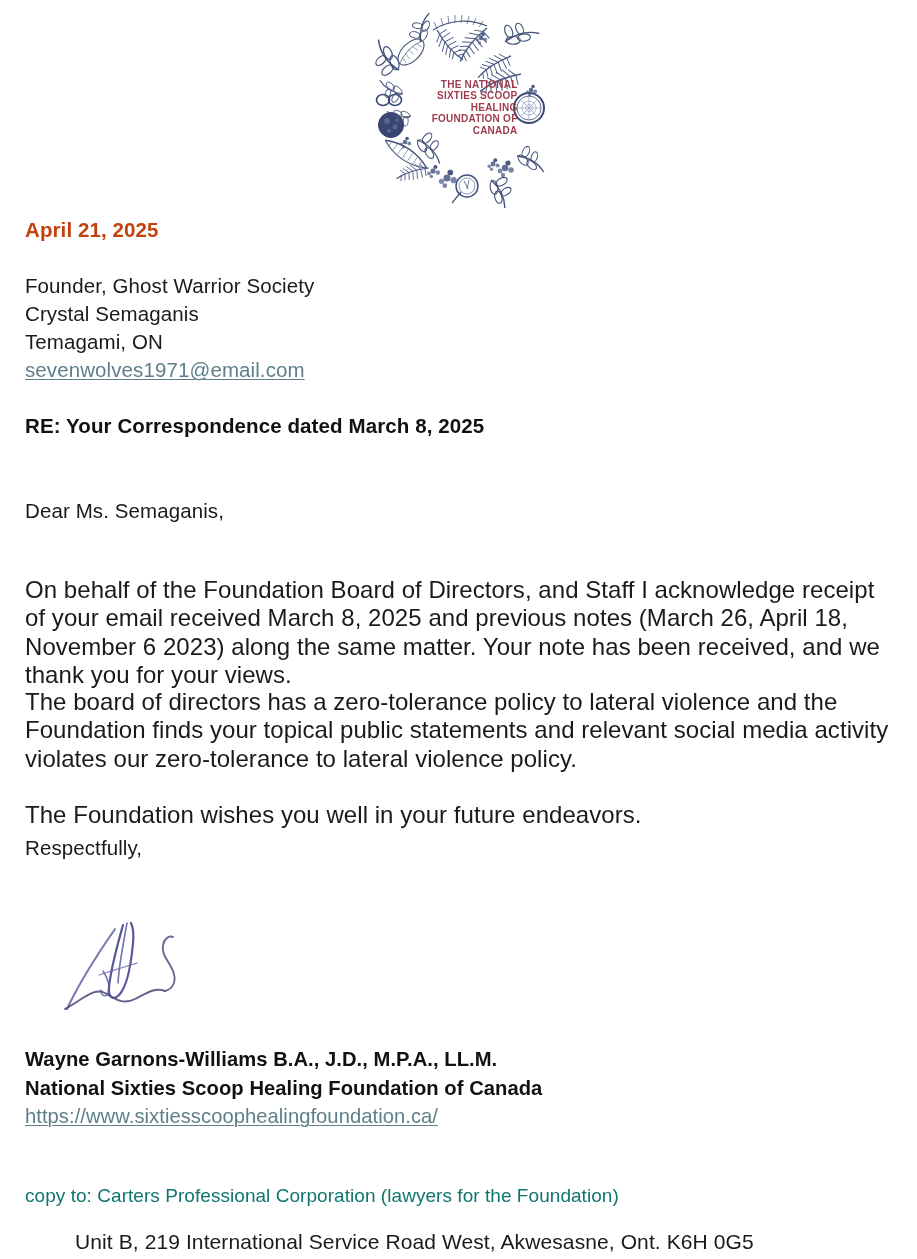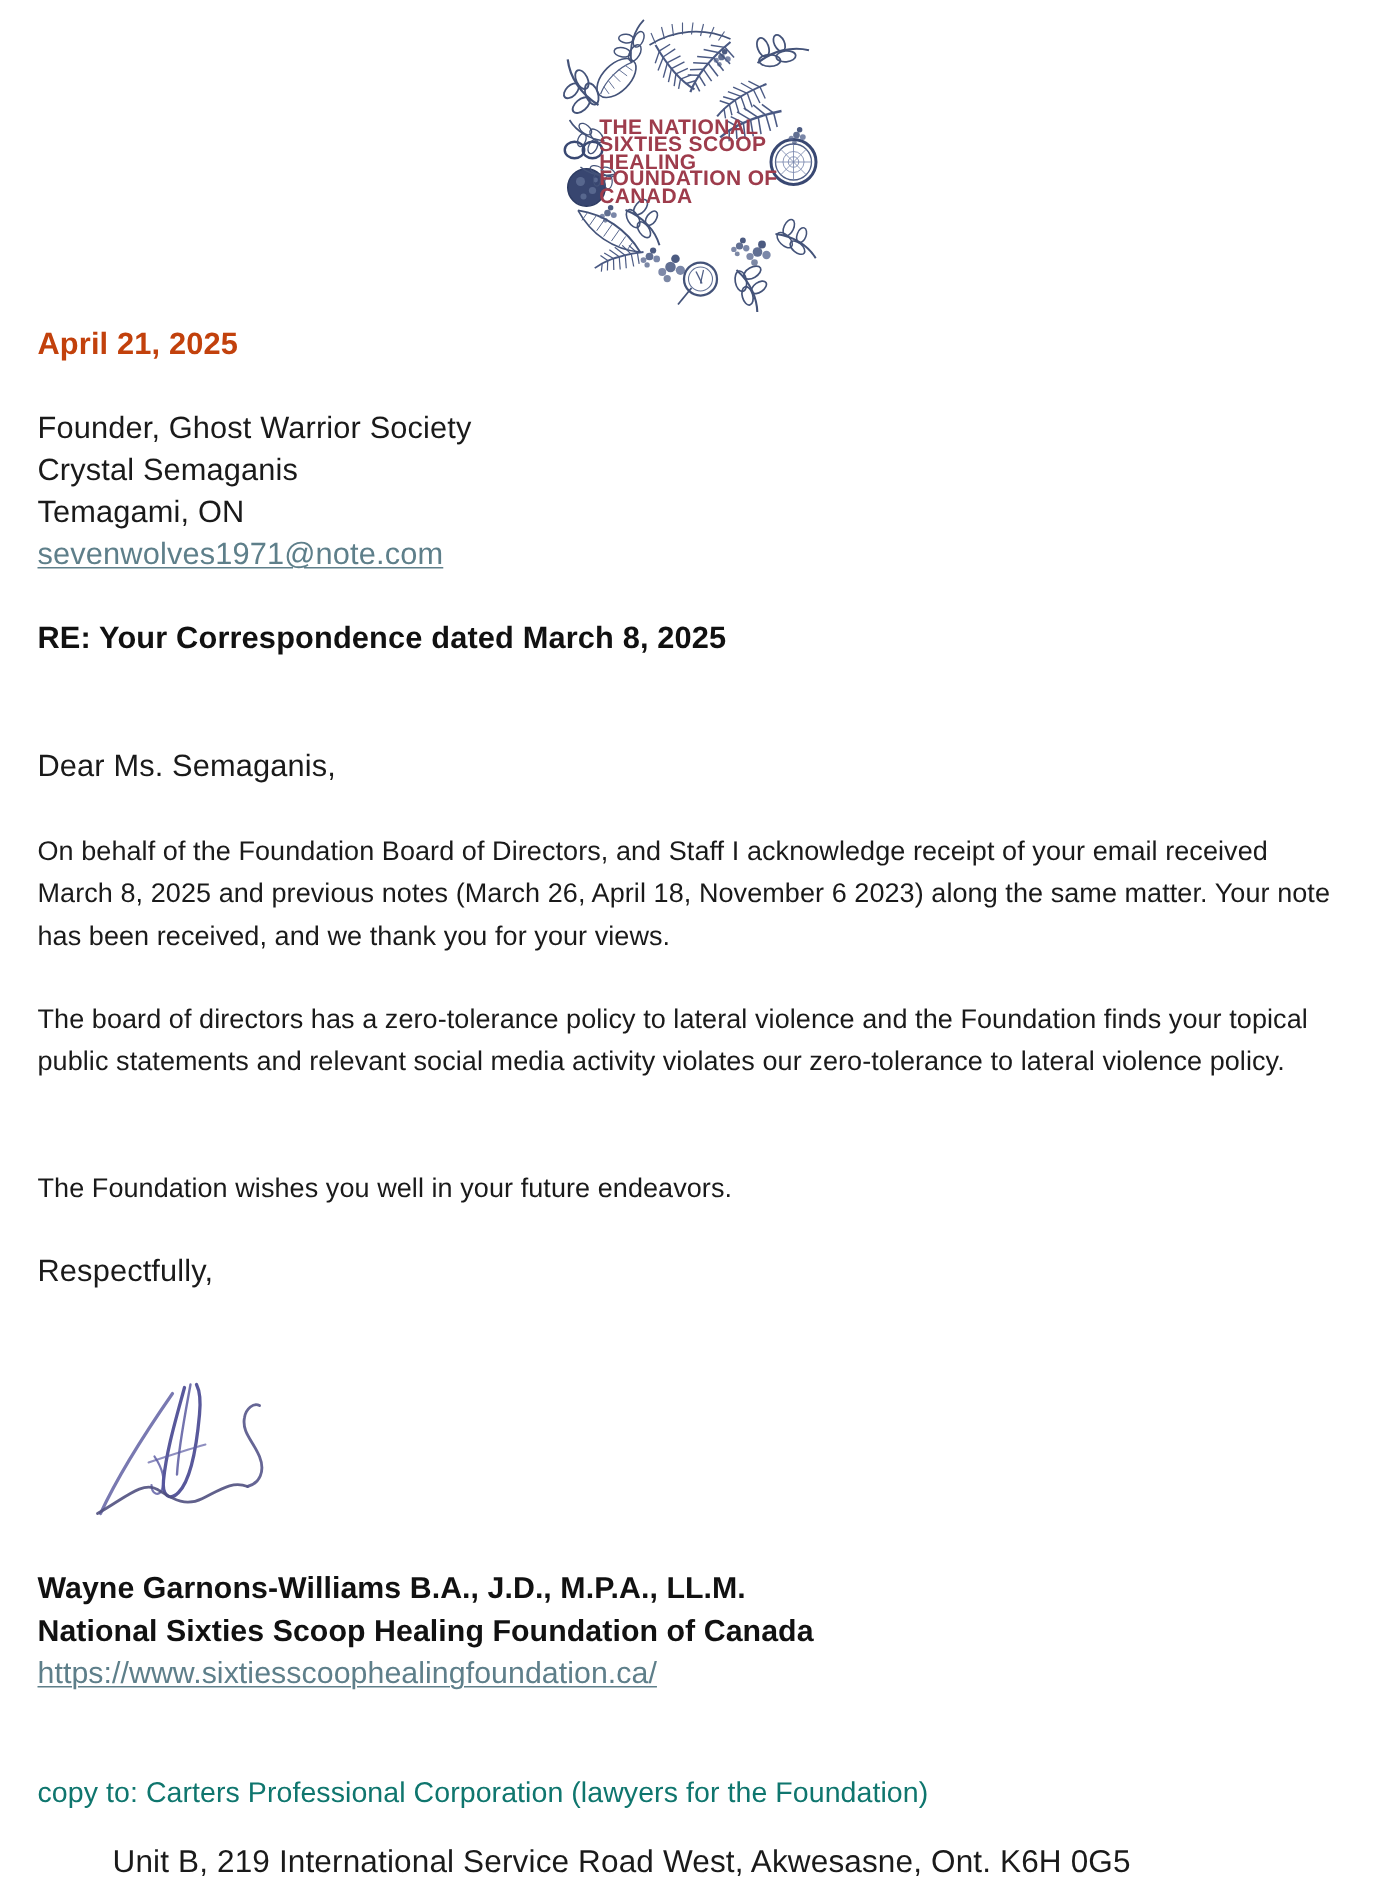--- a/index.html
+++ b/index.html
@@ -48,25 +48,25 @@
     top: 0;
     width: 200px;
     height: 200px;
   }
   .logo-text {
     position: absolute;
     left: 50%;
     top: 50%;
     transform: translate(-50%, -50%);
     width: 118px;
-    text-align: left;
+    text-align: right;
     color: #9e3c4c;
     font-family: "Liberation Sans", "DejaVu Sans", sans-serif;
     font-weight: bold;
-    font-size: 14px;
+    font-size: 10px;
     line-height: 11.4px;
     letter-spacing: 0.25px;
     pointer-events: none;
   }
   .logo-text div { white-space: nowrap; }
 
   
   .content {
     position: absolute;
     left: 25px;
@@ -122,25 +122,26 @@
     top: 497px;
     font-size: 20.5px;
     line-height: 28px;
     letter-spacing: 0.1px;
   }
 
   .para {
     position: absolute;
     left: 0;
     width: 866px;
-    font-size: 18px;
+    font-size: 24px;
     line-height: 28.3px;
     color: #1a1a1a;
     letter-spacing: 0.05px;
     text-align: left;
+    margin-top: 23px;
   }
   .para-1 { top: 553px; }
   .para-2 { top: 665px; }
   .para-3 { top: 778px; }
 
   .closing {
     position: absolute;
     left: 0;
     top: 834px;
     font-size: 20.5px;
@@ -392,21 +393,21 @@
   </div>
 
   <div class="content">
 
     <div class="date-line">April 21, 2025</div>
 
     <div class="recipient">
       <div>Founder, Ghost Warrior Society</div>
       <div>Crystal Semaganis</div>
       <div>Temagami, ON</div>
-      <div><a class="maillink" href="#">sevenwolves1971@note.com</a></div>
+      <div><a class="maillink" href="#">sevenwolves1971@email.com</a></div>
     </div>
 
     <div class="re-block">
       <div class="re-line">RE: Your Correspondence dated March 8, 2025</div>
     </div>
 
     <div class="salutation">Dear Ms. Semaganis,</div>
 
     <div class="para para-1">On behalf of the Foundation Board of Directors, and Staff I acknowledge receipt of your email received March 8, 2025 and previous notes (March 26, April 18, November 6 2023) along the same matter.  Your note has been received, and we thank you for your views.</div>
     <div class="para para-2">The board of directors has a zero-tolerance policy to lateral violence and the Foundation finds your topical public statements and relevant social media activity violates our zero-tolerance to lateral violence policy.</div>

